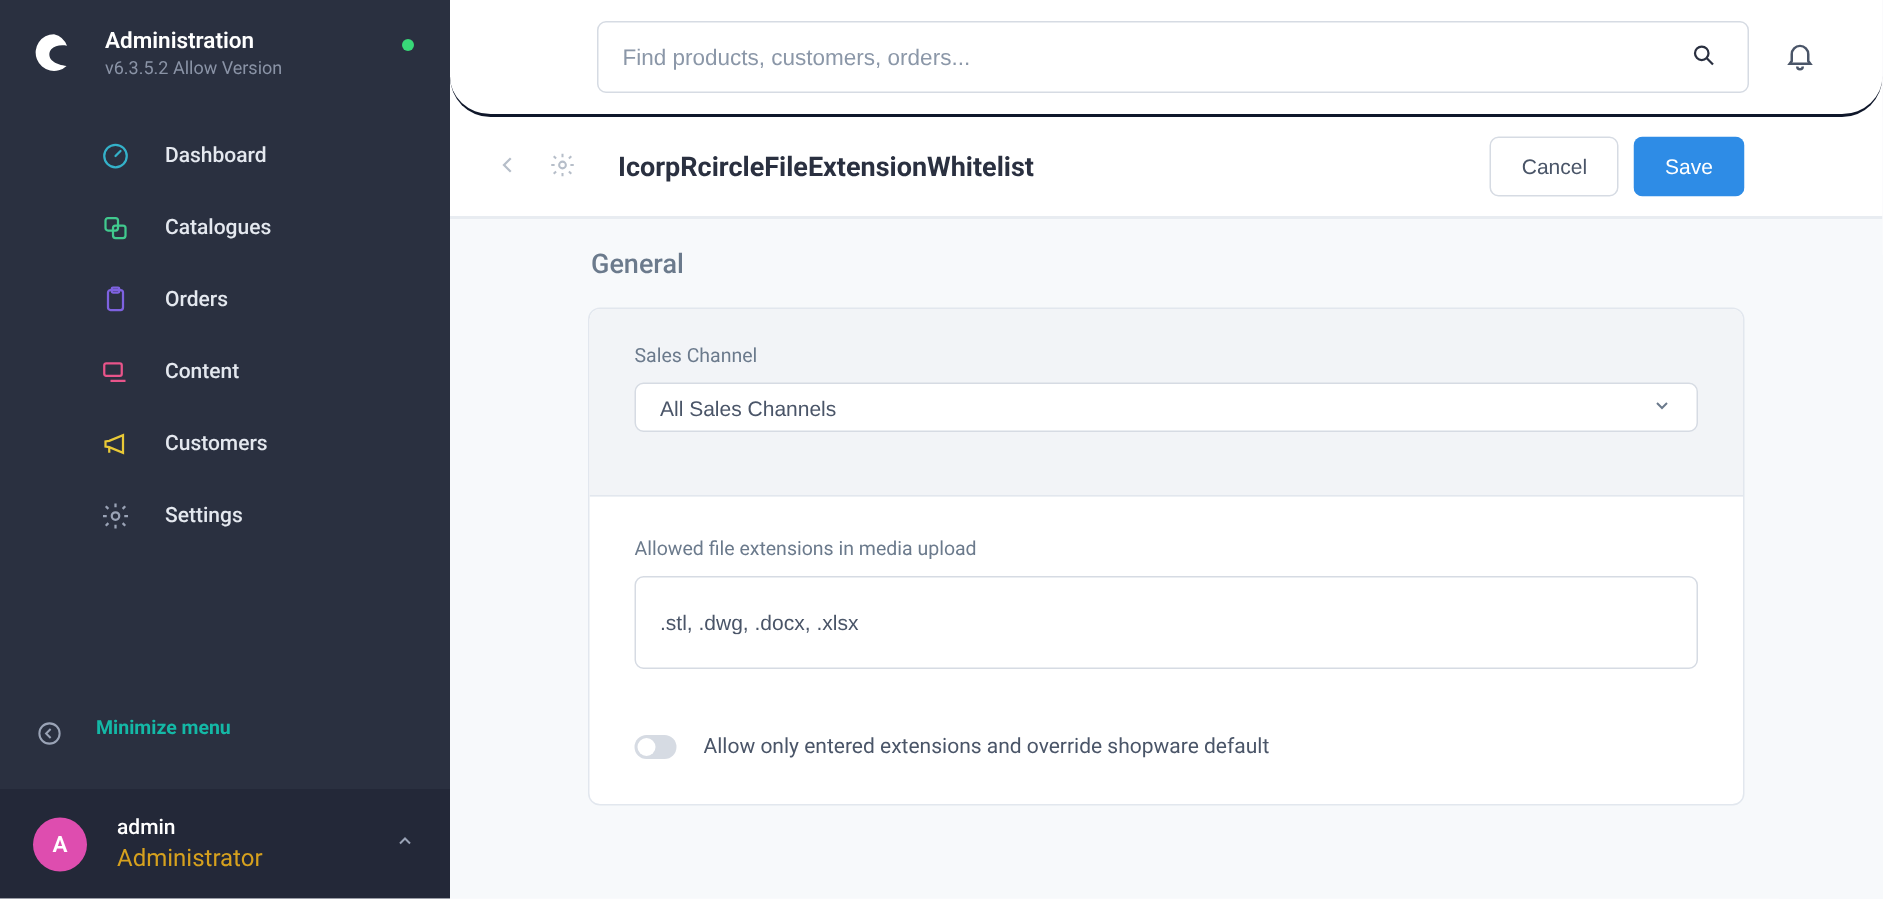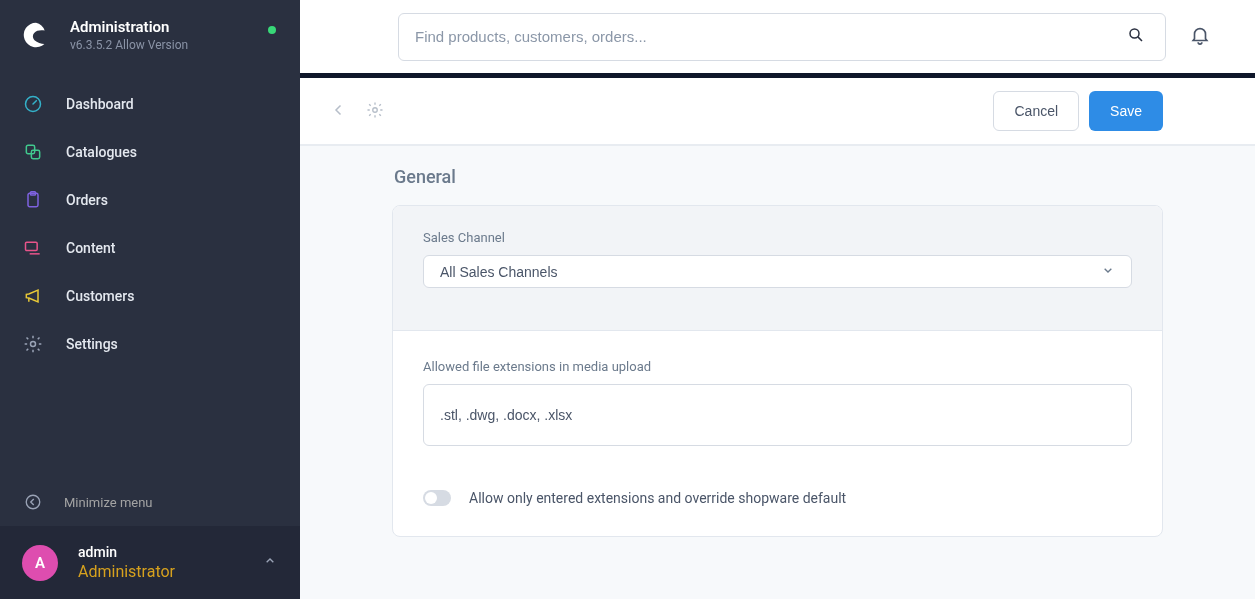--- a/index.html
+++ b/index.html
@@ -8,37 +8,37 @@
 
   
   .sidebar { width: 300px; background: #2a3040; color: #fff; display: flex; flex-direction: column; }
   .sidebar-header { display: flex; align-items: center; padding: 18px 20px 14px 22px; position: relative; }
   .logo { width: 28px; height: 28px; margin-right: 20px; flex: none; }
   .sidebar-title-block { flex: 1; }
   .sidebar-title { font-size: 15px; font-weight: 600; color: #fff; line-height: 1.2; }
   .sidebar-subtitle { font-size: 12px; color: #8a93a6; margin-top: 2px; }
   .status-dot { width: 8px; height: 8px; border-radius: 50%; background: #38d878; position: absolute; right: 24px; top: 26px; }
 
-  .nav { margin-top: 14px; flex: 1; }
+  .nav { margin-top: 14px; flex: 1; margin-left: 44px; }
   .nav-item { display: flex; align-items: center; height: 48px; padding: 0 22px; cursor: pointer; color: #e4e8ef; }
   .nav-icon { width: 22px; height: 22px; margin-right: 22px; flex: none; display: flex; align-items: center; justify-content: center; }
   .nav-label { font-size: 14px; font-weight: 500; }
 
-  .minimize { display: flex; align-items: center; height: 48px; padding: 0 22px; color: #a3a3a3; cursor: pointer; font-size: 13px; margin-top: 18px; }
+  .minimize { display: flex; align-items: flex-start; height: 48px; padding: 0 22px; color: #14b8a6; cursor: pointer; font-size: 13px; margin-top: 18px; font-weight: bold; }
   .minimize .nav-icon { margin-right: 20px; }
 
   .user-block { display: flex; align-items: center; padding: 18px 22px; background: #232838; }
   .avatar { width: 36px; height: 36px; border-radius: 50%; background: #de4daf; color: #fff; display: flex; align-items: center; justify-content: center; font-weight: 600; font-size: 15px; margin-right: 20px; }
   .user-name { font-size: 14px; color: #fff; font-weight: 500; }
   .user-role { font-size: 16px; color: #d6a11e; margin-top: 2px; }
   .user-chevron { margin-left: auto; color: #9aa3b6; }
 
   
   .main { flex: 1; display: flex; flex-direction: column; background: #fff; min-width: 0; }
-  .topbar { height: 78px; display: flex; align-items: center; padding: 0 38px 0 98px; border-bottom: 5px solid #0f172a; }
+  .topbar { height: 78px; display: flex; align-items: center; padding: 0 38px 0 98px; border-bottom: 2px solid #0f172a; border-radius: 27px; }
   .search-wrap { flex: none; width: 768px; height: 48px; border: 1px solid #d6dbe3; border-radius: 6px; display: flex; align-items: center; padding: 0 16px; }
   .search-input { flex: 1; border: none; outline: none; font-size: 15px; color: #52667a; background: transparent; }
   .search-input::placeholder { color: #8b97a8; }
   .search-btn { background: none; border: none; cursor: pointer; color: #2a3040; padding: 4px; }
   .bell-btn { margin-left: auto; background: none; border: none; cursor: pointer; color: #4a5568; padding: 6px; }
 
   .pagehead { height: 68px; display: flex; align-items: center; padding: 0 92px 0 24px; border-bottom: 2px solid #e8ecf1; background:#fff; }
   .back-btn, .gear-btn { background: none; border: none; cursor: pointer; color: #b6bec9; padding: 6px; }
   .gear-btn { margin-left: 6px; margin-right: 22px; }
   .page-title { font-size: 18px; font-weight: 700; color: #2a3040; }
@@ -195,20 +195,21 @@
         </span>
       </button>
       <button class="gear-btn">
         <span>
           <svg viewBox="0 0 24 24" width="18" height="18" fill="none" stroke="currentColor" stroke-width="1.8">
               <circle cx="12" cy="12" r="3"></circle>
               <path d="M12 2v3M12 19v3M4.2 4.2l2.1 2.1M17.7 17.7l2.1 2.1M2 12h3M19 12h3M4.2 19.8l2.1-2.1M17.7 6.3l2.1-2.1"></path>
             </svg>
         </span>
       </button>
+      <h1 class="page-title">IcorpRcircleFileExtensionWhitelist</h1>
       <div class="pagehead-spacer"></div>
       <button class="btn btn-secondary">Cancel</button>
       <button class="btn btn-primary">Save</button>
     </div>
 
     <div class="content">
       <h2 class="section-title">General</h2>
 
       <div class="card">
         <div class="card-sub">

